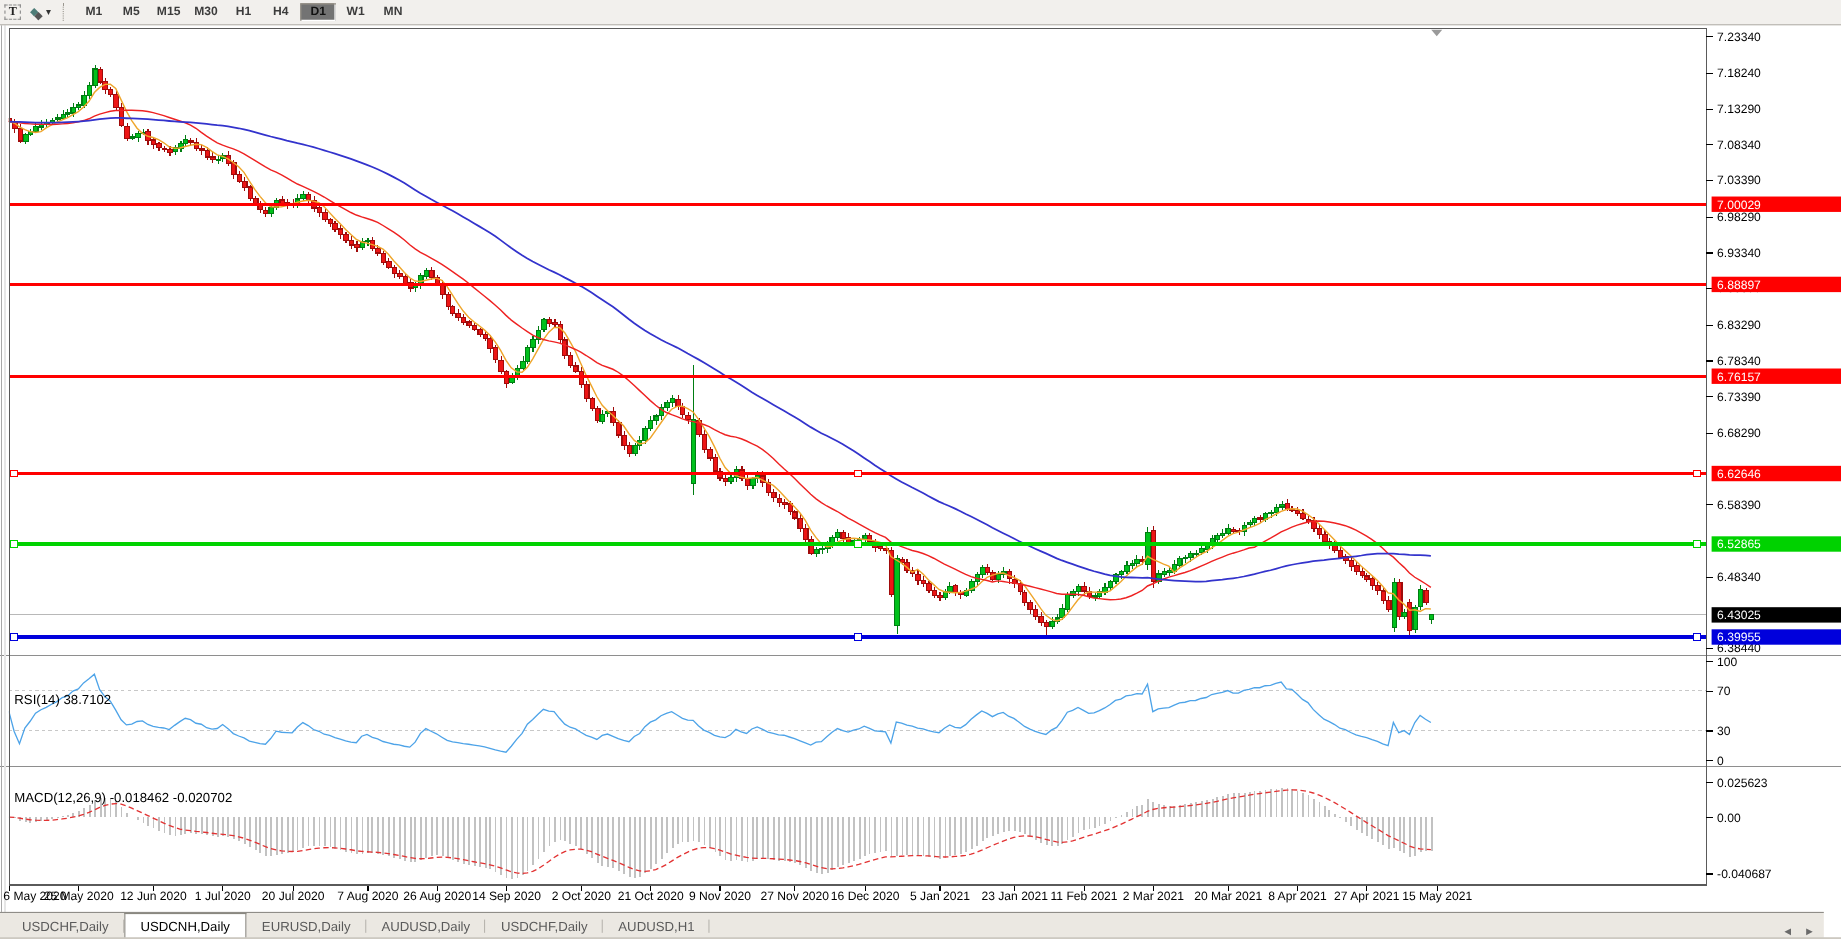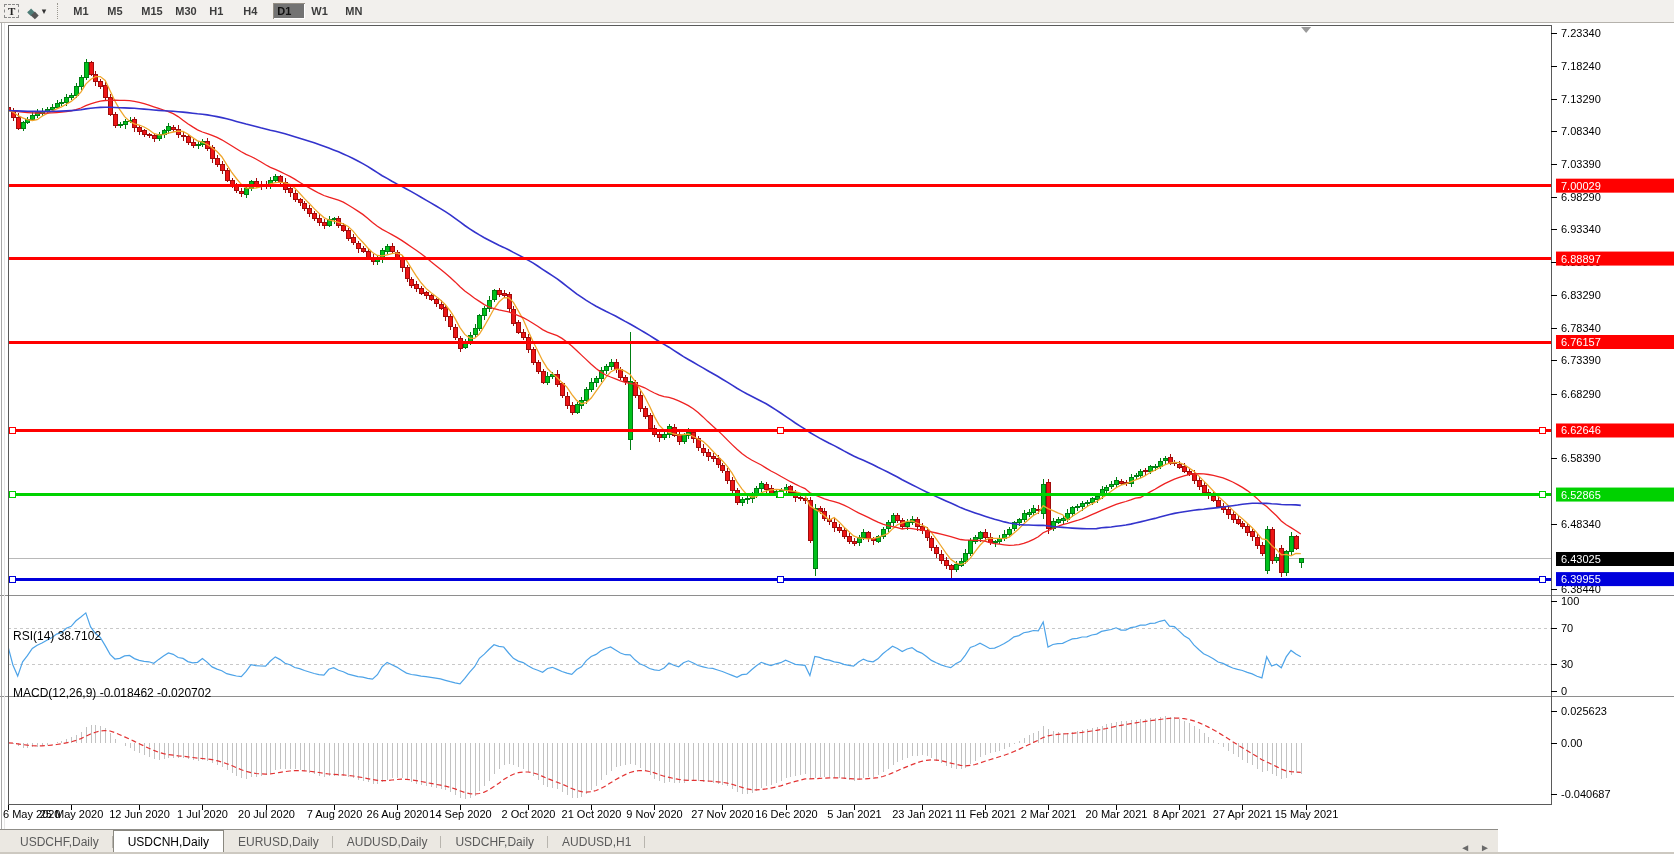--- a/index.html
+++ b/index.html
@@ -10,31 +10,31 @@
   .toolbar{position:absolute;left:0;top:0;width:1674px;height:22px;background:#f2f0ed;
     border-bottom:1px solid #b5b2ac;display:flex;align-items:center;z-index:5;}
   .tbtn{height:18px;display:flex;align-items:center;justify-content:center;margin:0 1px;
     padding:0 3px;cursor:default;}
   .ticon{display:inline-block;border:1px dashed #8a8a8a;padding:0 3px;font-family:"Liberation Serif",serif;
     font-size:11px;font-weight:bold;color:#222;line-height:12px;}
   .diam1{color:#4e7d78;font-size:10px;}
   .diam2{color:#555;font-size:10px;margin-left:-4px;position:relative;top:3px;}
   .caret{font-size:9px;color:#333;margin-left:3px;}
   .tsep{width:5px;height:16px;border-left:1px dotted #9a978f;margin:0 5px 0 7px;}
-  .tf{min-width:24px;font-size:11px;font-weight:bold;color:#3c3c3c;
+  .tf{min-width:24px;text-align:center;font-size:11px;font-weight:bold;color:#3c3c3c;
     padding:2px 4px;margin:12px 1px;}
   .tf.active{background:#737373;box-shadow:inset 1px 1px 0 #958f85, inset -1px -1px 0 #ffffff;color:#111;}
   
   .ov{position:absolute;z-index:3;white-space:pre;color:#000;}
   .chart-title{left:12px;top:28px;font-size:12px;font-weight:bold;}
   .chart-title .dd{font-size:9px;margin-right:5px;position:relative;top:-1px;}
   .rsi-label{left:13px;top:629px;font-size:12px;}
-  .macd-label{left:13px;top:686px;font-size:12px;}
+  .macd-label{left:13px;top:718px;font-size:12px;}
   
-  .tabbar{position:absolute;left:0;top:829px;width:1498px;height:23px;background:#ebe8e2;
+  .tabbar{position:absolute;left:0;top:829px;width:1658px;height:23px;background:#ebe8e2;
     border-top:1px solid #8f8d88;display:flex;align-items:flex-end;z-index:5;}
   .tab{font-size:12px;color:#5a5a5a;padding:3px 14px 4px 14px;position:relative;cursor:default;}
   .tab:after{content:"";position:absolute;right:0;top:4px;bottom:5px;border-right:1px solid #b8b5ae;}
   .tab.active{background:#ffffff;color:#000;border:1px solid #8a8880;border-bottom:none;
     padding-top:4px;margin-top:-2px;z-index:6;}
   .tab.active:after{display:none;}
   .tabnav{margin-left:auto;display:flex;align-items:center;padding-right:8px;gap:10px;}
   .tabnav span{font-size:10px;color:#6a6a6a;}
   .bottom-sliver{position:absolute;left:0;top:852px;width:1674px;height:2px;background:#cdc9c1;z-index:5;}
 </style>

